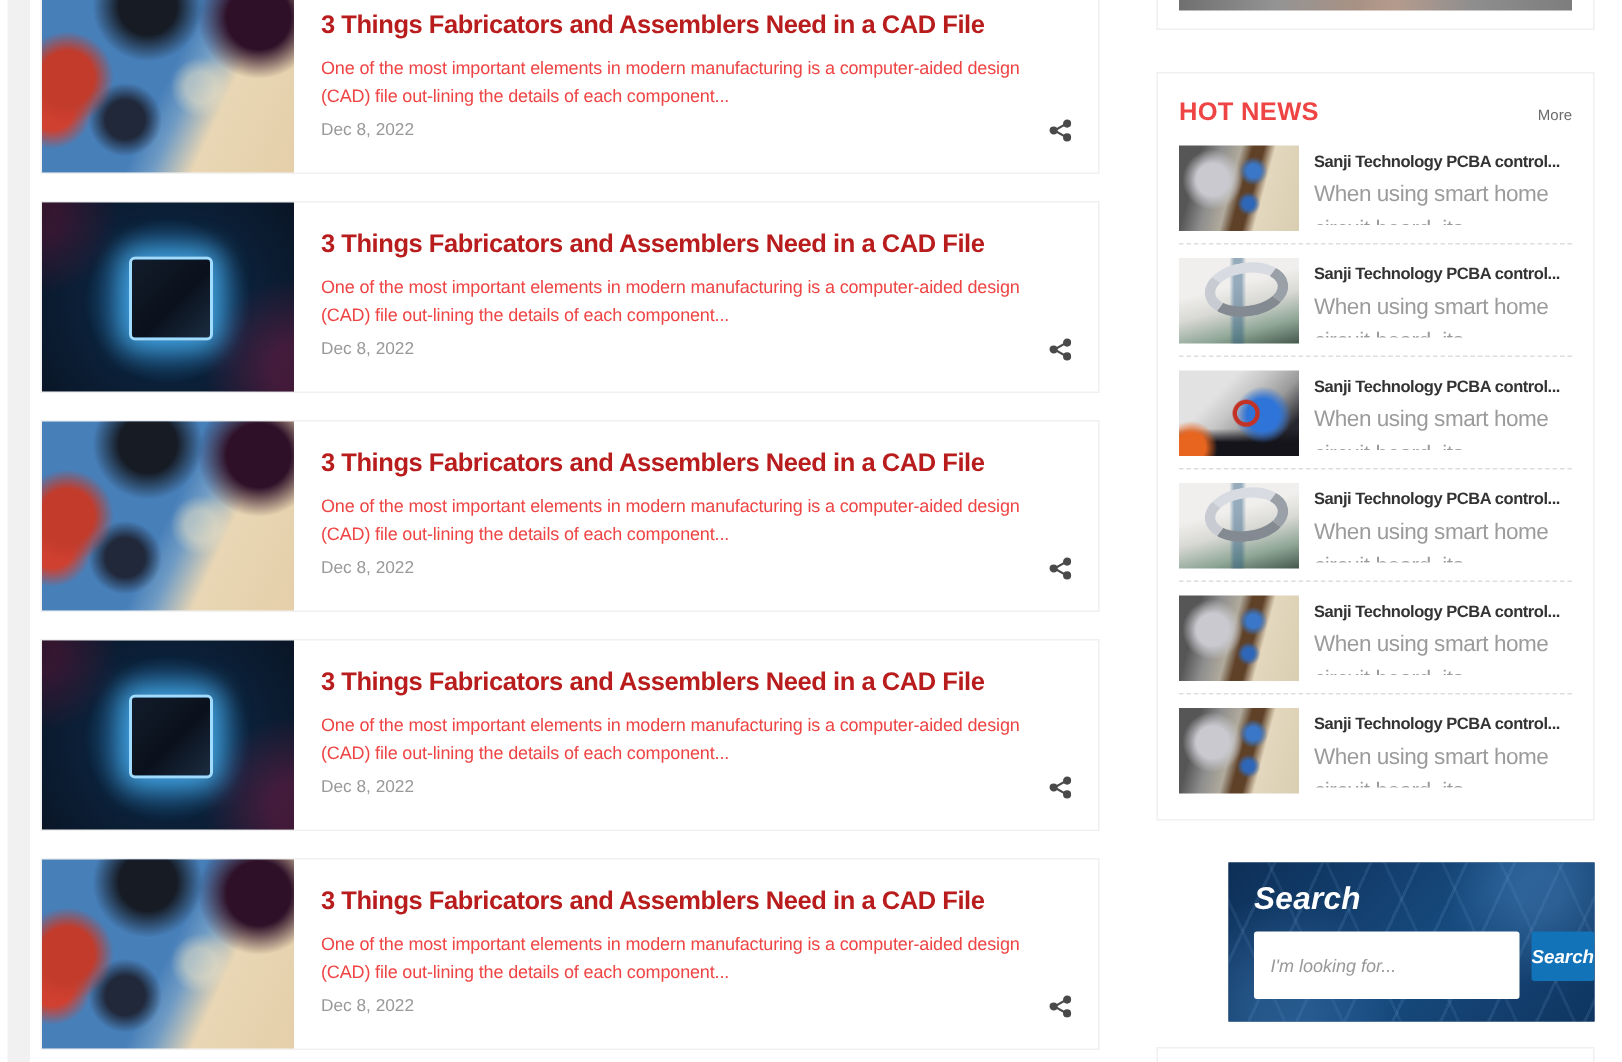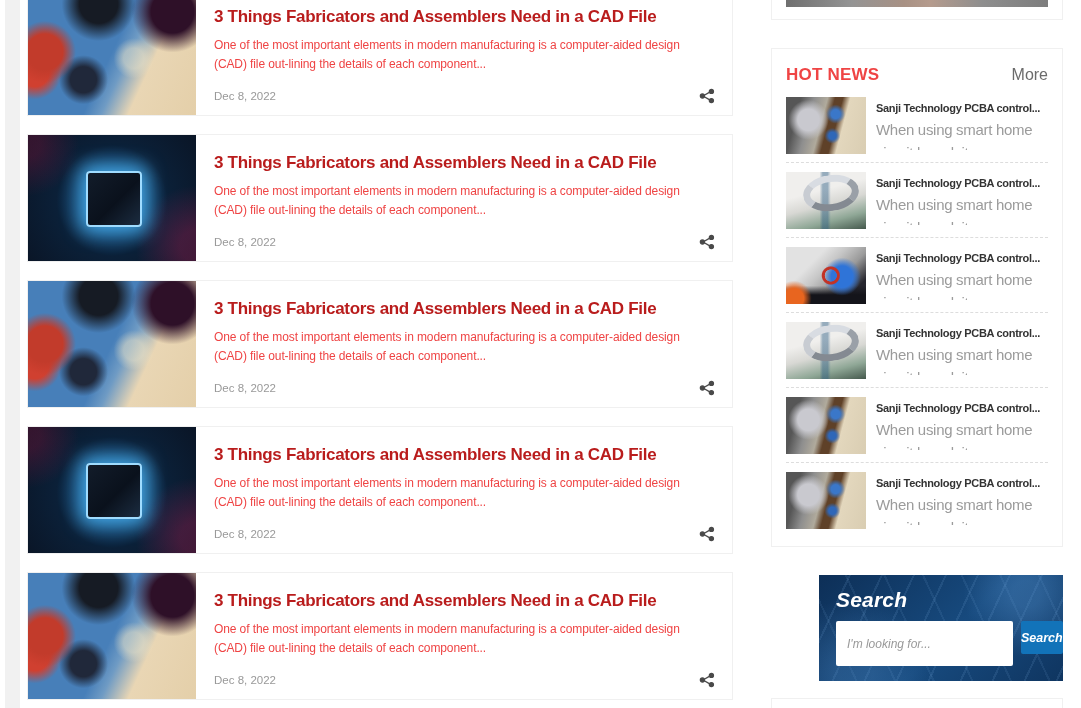--- a/index.html
+++ b/index.html
@@ -14,21 +14,21 @@
   
   .main-col { position:absolute; left:27px; top:-12px; width:706px; }
   .card { display:flex; height:128px; background:#fff; border:1px solid #f0f0f0;
           margin-bottom:18px; }
   .card-thumb { width:168px; height:126px; flex:none; position:relative; overflow:hidden; }
   .card-body { flex:1; position:relative; padding:16px 17px 10px 18px; min-width:0; }
   .card-title { font-size:17px; font-weight:bold; color:#b91c1c; letter-spacing:-0.3px;
                 white-space:nowrap; margin:2px 0 9px; }
   .card-excerpt { font-size:12px; line-height:1.6; color:#ef4444; letter-spacing:-0.1px;
                   max-width:503px; }
-  .card-meta { position:absolute; left:18px; right:17px; bottom:11px;
+  .card-meta { position:absolute; left:18px; right:17px; bottom:20px;
                display:flex; justify-content:space-between; align-items:center; }
   .card-date { font-size:11.5px; color:#999; }
   .share-btn { width:16px; height:16px; display:inline-flex; cursor:pointer; }
 
   
   .thumb-pcb-colorful {
     background:
       radial-gradient(circle at 86% 18%, #2e1028 0 12%, rgba(46,16,40,0) 23%),
       radial-gradient(circle at 10% 50%, #c23b2b 0 11%, rgba(194,59,43,0) 19%),
       radial-gradient(circle at 4% 66%, #d04030 0 8%, rgba(208,64,48,0) 15%),
@@ -55,21 +55,21 @@
   .box { background:#fff; border:1px solid #f0f0f0; }
 
   .box-top { height:21px; margin-top:-1px; border-top:none; padding:0 14px; }
   .top-banner { height:8px;
     background:linear-gradient(90deg,#6f6f6f,#949494 25%,#a89184 45%,#b59b8d 55%,#8e8e8e 75%,#7d7d7d); }
 
   .box-hot { margin-top:28px; padding:12px 14px 17px; }
   .hot-header { display:flex; justify-content:space-between; align-items:baseline;
                 margin-bottom:12px; margin-top:4px; }
   .hot-heading { font-size:17px; font-weight:bold; color:#ef4444; letter-spacing:0.2px; }
-  .more-link { font-size:16px; color:#6b6b6b; cursor:pointer; }
+  .more-link { font-size:10px; color:#6b6b6b; cursor:pointer; }
   .hot-item { display:flex; height:57px; position:relative; cursor:pointer;align-items:center; }
   .hot-item:not(:last-child) { margin-bottom:18px; }
   .hot-item:not(:last-child)::after { content:""; position:absolute; left:0; right:0;
     bottom:-9px; border-bottom:1px dashed #ddd; }
   .hot-thumb { width:80px; height:57px; flex:none; position:relative; overflow:hidden; }
   .hot-text { margin-left:10px; min-width:0; flex:1; padding-top:1px; }
   .hot-title { font-size:11px; font-weight:bold; color:#333; letter-spacing:-0.3px;
                white-space:nowrap; overflow:hidden; text-overflow:ellipsis; margin-bottom:5px; }
   .hot-desc { font-size:15px; line-height:1.5; color:#9b9b9b; letter-spacing:-0.3px;
               max-height:31px; overflow:hidden; }

